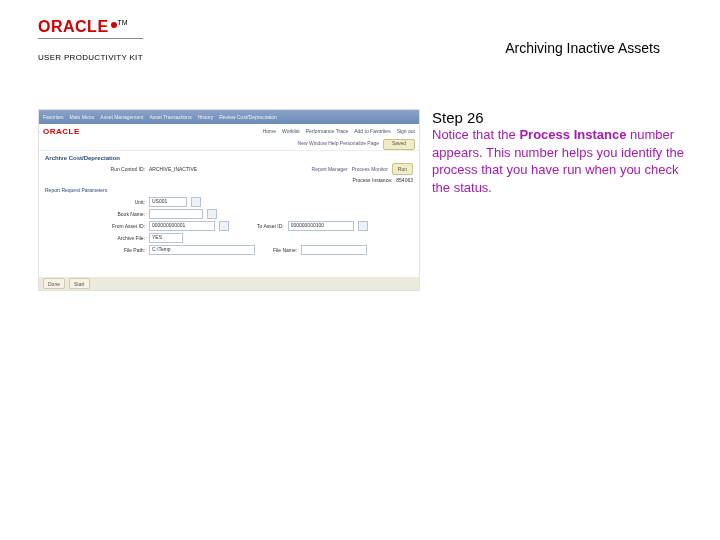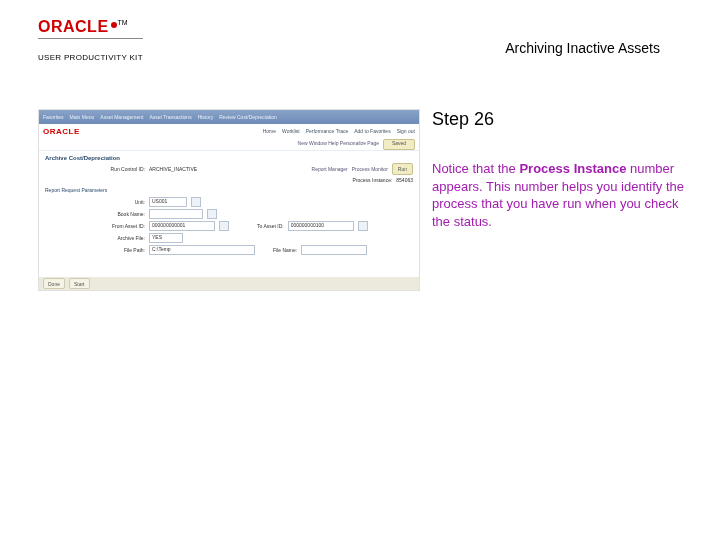--- a/index.html
+++ b/index.html
@@ -23,21 +23,21 @@
   .row{display:flex;align-items:center;gap:4px;margin:2px 6px;font-size:5px;color:#333;}
   .lbl{width:100px;text-align:right;color:#333;}
   .val{color:#333;}
   .inp{border:1px solid #b7c3d2;background:#fff;height:8px;padding:0 2px;font-size:5px;color:#333;}
   .mag{width:8px;height:8px;border:1px solid #b7c3d2;background:#eef2f7;}
   .btn{border:1px solid #c9c08d;background:#f2ecc4;border-radius:2px;height:10px;padding:0 5px;font-size:5px;color:#555;display:inline-flex;align-items:center;}
   .sect{margin:4px 6px;font-size:5px;color:#2b4a6e;}
   .foot{position:absolute;left:0;bottom:0;right:0;height:13px;background:#eceadd;display:flex;align-items:center;gap:4px;padding:0 4px;font-size:5px;color:#555;}
   .foot .cell{border:1px solid #cfcab2;background:#f6f3e4;height:9px;padding:0 4px;display:inline-flex;align-items:center;border-radius:2px;}
   .right-col{position:absolute;top:109px;left:432px;right:30px;}
-  .step{font-size:18px;color:#000;margin-bottom:30px;}
+  .step{font-size:15px;color:#000;margin-bottom:0;}
   .body-text{font-size:13px;line-height:1.35;color:#a21caf;}
   .body-text b{font-weight:bold;}
 </style>
 </head>
 <body>
 
 <div class="page">
 
   <div class="header">
     <div class="logo-block">

